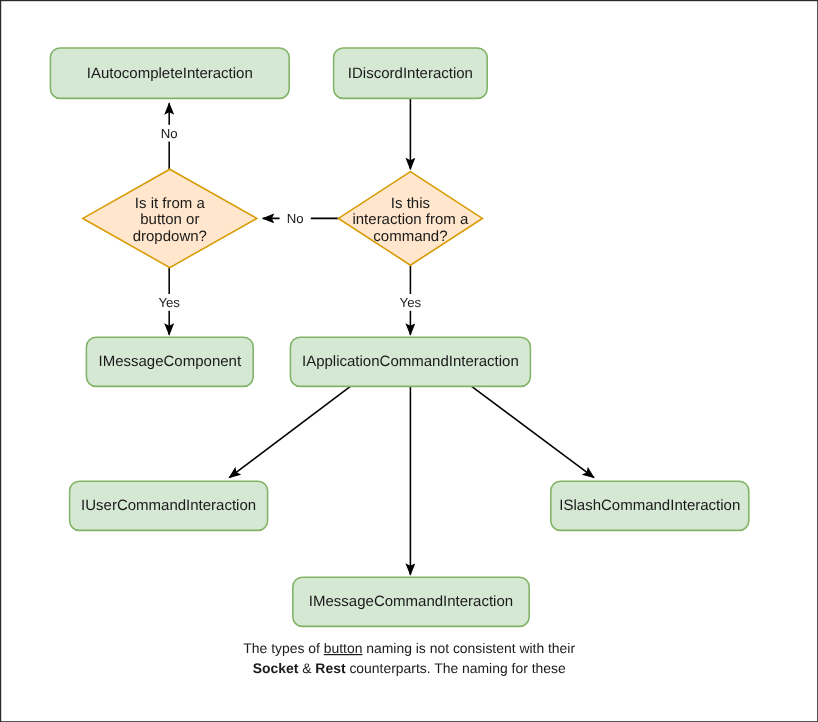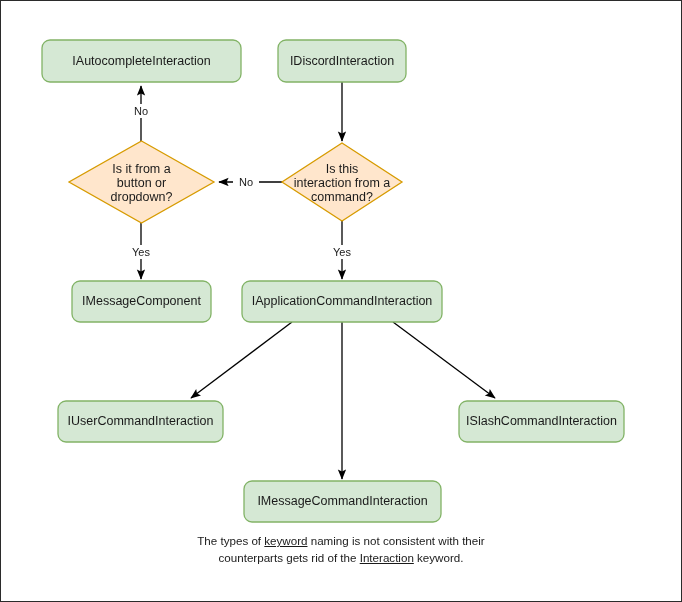--- a/index.html
+++ b/index.html
@@ -181,17 +181,17 @@
       </g>
 
       <g>
         <rect class="proc-box" x="243" y="480" width="197" height="41" rx="8" ry="8"></rect>
         <text class="node-label" x="341.5" y="501">IMessageCommandInteraction</text>
       </g>
     </g>
   </svg>
 
   <div class="caption">
-    <div><span>The types of </span><u>keyword</u><span> naming is not consistent with their</span></div>
-    <div><span>counterparts gets rid of the </span><u>Interaction</u><span> keyword.</span></div>
+    <div><span>The types of </span><u>button</u><span> naming is not consistent with their</span></div>
+    <div><b>Socket</b><span> &amp; </span><b>Rest</b><span> counterparts. The naming for these</span></div>
   </div>
 
 </div>
 
 </body></html>

